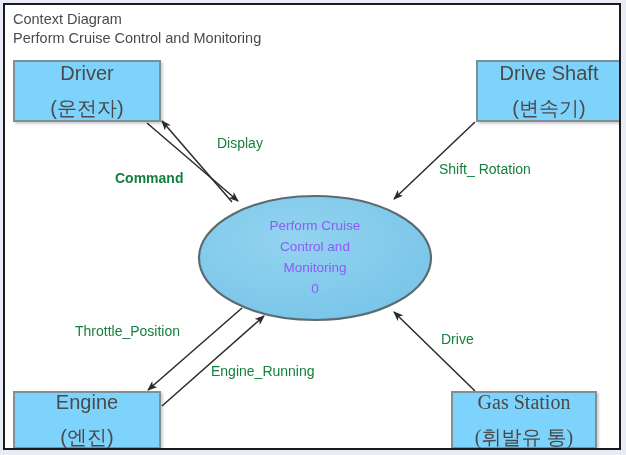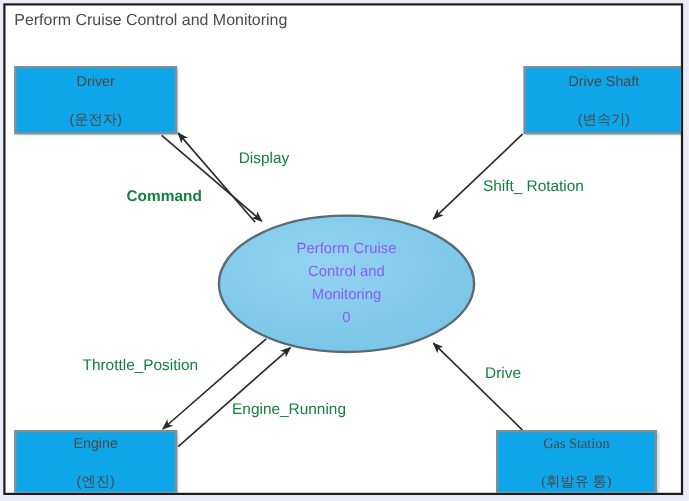--- a/index.html
+++ b/index.html
@@ -38,25 +38,25 @@
     color: #4a4a4a;
     font-size: 14.5px;
     line-height: 19px;
     white-space: nowrap;
   }
   .title-line {
     display: block;
   }
   .ext-box {
     position: absolute;
-    background: #0ea5e9;
+    background: #7dd3fc;
     border: 2px solid #7f8f96;
     box-sizing: border-box;
     color: #4a4a4a;
-    font-size: 13px;
+    font-size: 20px;
     line-height: 19px;
     display: flex;
     flex-direction: column;
     align-items: center;
     justify-content: center;
     text-align: center;
     box-shadow: 2px 2px 2px rgba(0,0,0,0.18);
   }
   .ext-box .ko {
     display: block;
@@ -92,20 +92,21 @@
   #label-throttle-position{ left: 70px;  top: 318px; }
   #label-engine-running   { left: 206px; top: 358px; }
   #label-fuel             { left: 436px; top: 326px; }
 </style>
 </head>
 <body>
 
 <div id="diagram-frame">
 
   <div class="title-block">
+    <span class="title-line">Context Diagram</span>
     <span class="title-line">Perform Cruise Control and Monitoring</span>
   </div>
 
   <svg id="svg-layer" viewBox="0 0 618 447" xmlns="http://www.w3.org/2000/svg">
     <defs>
       <marker id="arrowhead" markerWidth="10" markerHeight="8" refX="9" refY="4" orient="auto" markerUnits="userSpaceOnUse">
         <path d="M0,0 L10,4 L0,8 L2.6,4 Z" fill="#2a2a2a"></path>
       </marker>
       <radialGradient id="ellipseShade" cx="40%" cy="35%" r="75%">
         <stop offset="0%" stop-color="#93d3f0"></stop>

